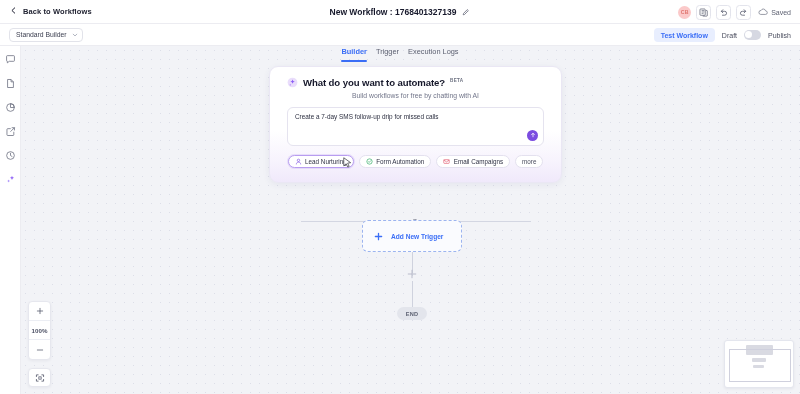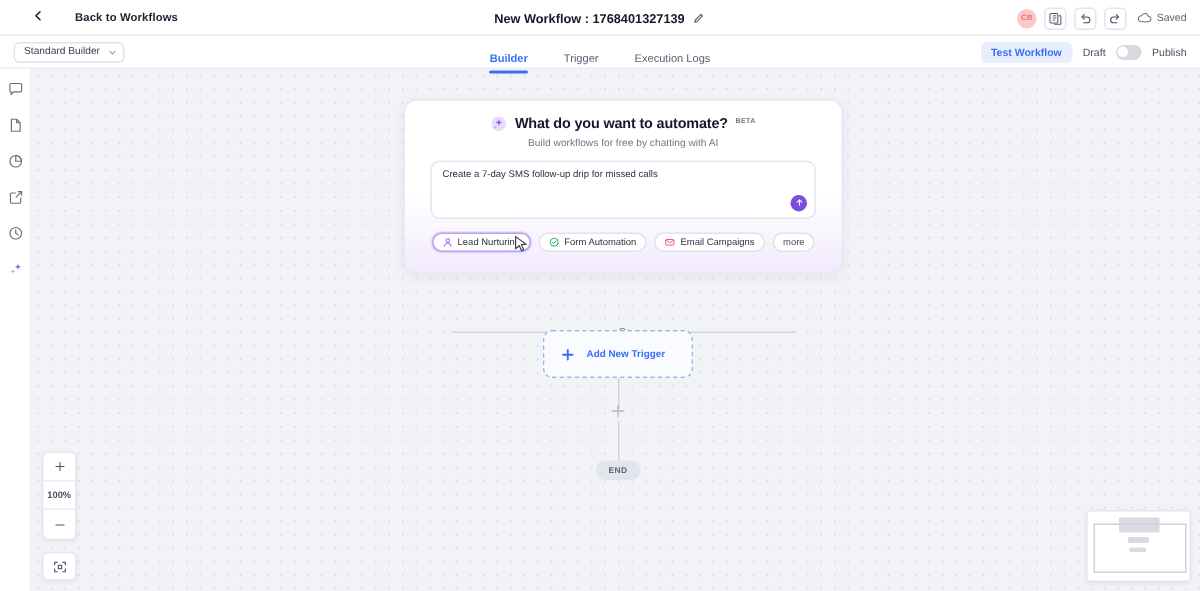--- a/index.html
+++ b/index.html
@@ -13,22 +13,22 @@
 
   
   .topbar {
     position: absolute; top: 0; left: 0; width: 800px; height: 24px;
     background: #ffffff;
     display: flex; align-items: center;
     border-bottom: 1px solid #ececf1;
     z-index: 20;
   }
   .back-wrap {
-    display: flex; gap: 21px;
-    padding-left: 22px; cursor: pointer;
+    display: flex; gap: 6px;
+    padding-left: 10px; cursor: pointer;
   }
   .back-chevron { width: 7px; height: 7px; display:block; }
   .back-label { font-size: 7.5px; color: #222433; font-weight: 600; letter-spacing: .1px; }
 
   .title-wrap {
     position: absolute; left: 0; right: 0; top: 0; height: 24px;
     display: flex; align-items: center; justify-content: center; gap: 6px;
     pointer-events: none;
   }
   .wf-title { font-size: 8.5px; color: #16182b; font-weight: 600; text-align: right; }
@@ -65,22 +65,22 @@
   .builder-select {
     margin-left: 9px;
     width: 74px; height: 14px;
     border: 1px solid #e2e3ea; border-radius: 4px;
     background: #fff;
     display: flex; align-items: center; justify-content: space-between;
     padding: 0 4px 0 6px; cursor: pointer;
   }
   .builder-select span { font-size: 6.8px; color: #3b3e4f; }
   .tabs {
-    position: absolute; left: 0; right: 0; top: 3px; height: 22px;
-    display: flex; align-items: flex-start; justify-content: center; gap: 24px;
+    position: absolute; left: 0; right: 0; top: 16px; height: 22px;
+    display: flex; align-items: flex-start; justify-content: center; gap: 9px;
   }
   .tab {
     font-size: 7.4px; color: #5d6172; cursor: pointer;
     height: 22px; display: flex; align-items: center; position: relative;
   }
   .tab.active { color: #3b6ef6; font-weight: 600; }
   .tab.active:after {
     content: ""; position: absolute; left: 0; right: 0; bottom: 0;
     height: 1.6px; background: #3b6ef6; border-radius: 2px;
   }
@@ -126,21 +126,21 @@
   .ai-card {
     position: absolute; left: 248px; top: 20px;
     width: 293px; height: 117px;
     border-radius: 9px;
     background: linear-gradient(to bottom, #ffffff 0%, #ffffff 55%, #f7f3fd 82%, #f0e9fb 100%);
     border: 1px solid #eae7f4;
     box-shadow: 0 2px 7px rgba(60,50,110,0.07);
     padding: 10px 17px 0 17px;
   }
   .ai-head {
-    display: flex; align-items: center; justify-content: center; gap: 5px;
+    display: flex; align-items: center; gap: 5px;
   }
   .ai-sparkle { width: 11px; height: 11px; display: block; }
   .ai-title { font-size: 9.6px; font-weight: 700; color: #15172a; letter-spacing: -.1px; }
   .beta-badge {
     font-size: 4.6px; font-weight: 700; color: #6c7080; letter-spacing: .3px;
     align-self: flex-start; margin-top: 1px;
   }
   .ai-sub {
     text-align: center; font-size: 6.8px; color: #72768a; margin-top: 3.5px;
   }

